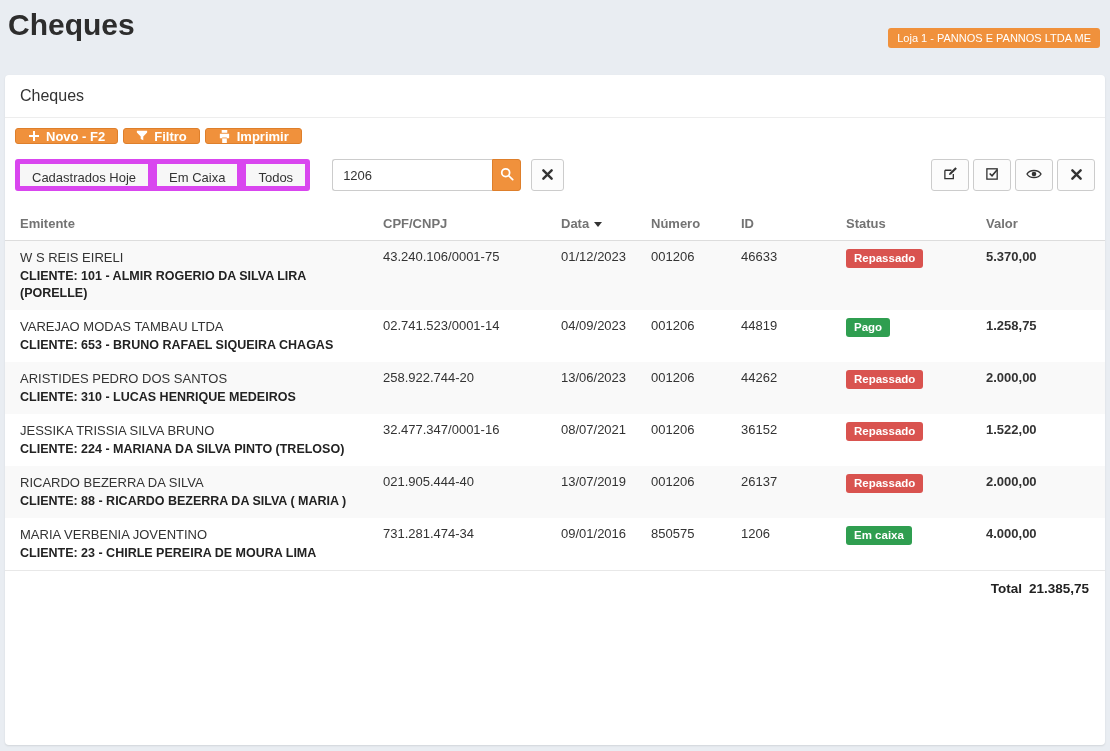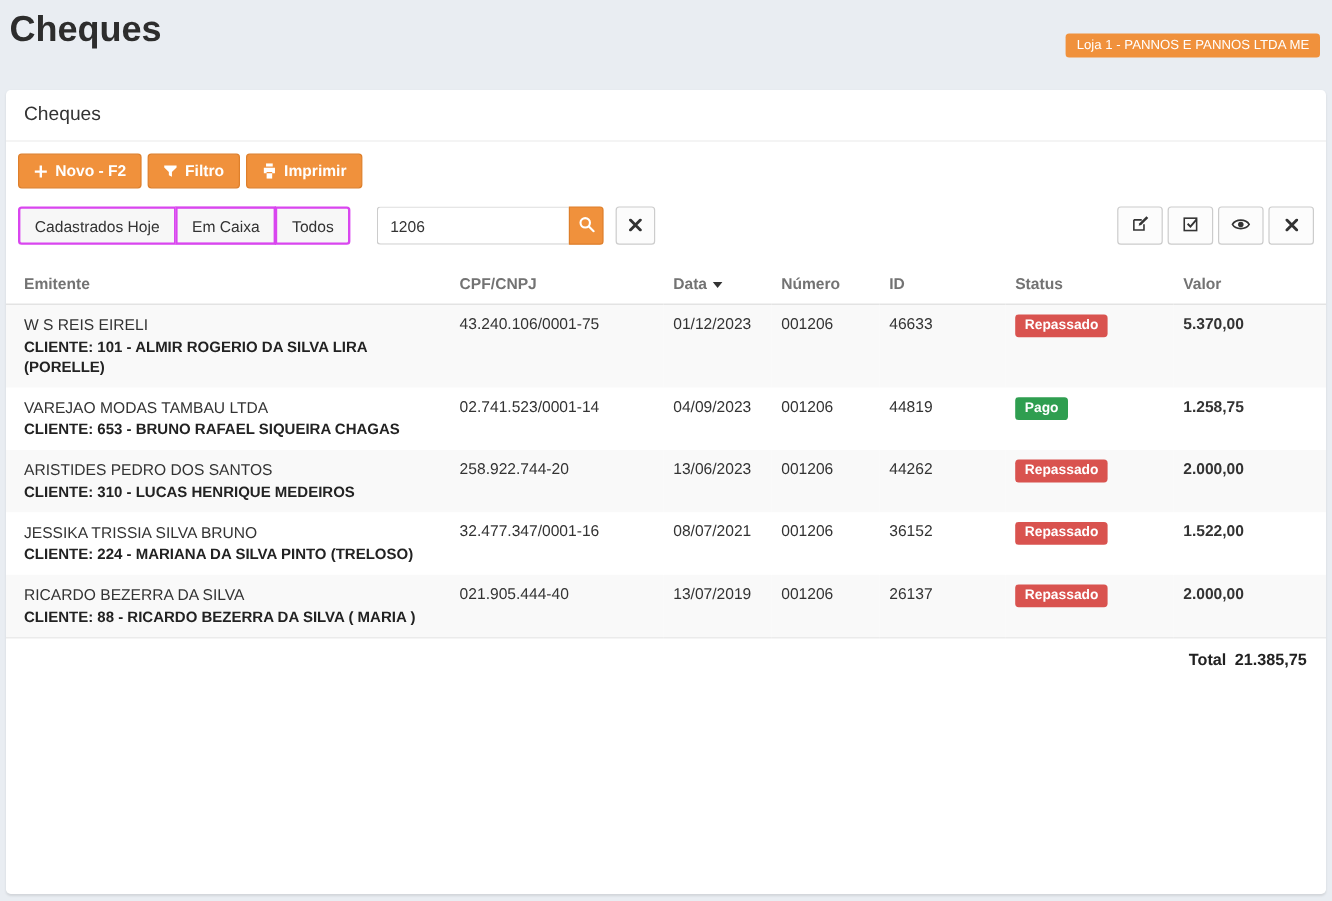--- a/index.html
+++ b/index.html
@@ -41,29 +41,29 @@
   .card-header{
     padding:12px 15px;font-size:16px;color:#333;
     border-bottom:1px solid #ededed;
   }
   
   .toolbar{margin:10px 10px 15px 10px;display:flex;gap:5px;}
   .btn-orange{
     display:inline-flex;align-items:center;gap:6px;
     background:var(--accent);border:1px solid var(--accent-border);
     color:#fff;font-weight:bold;font-size:13px;
-    padding:5px 12px;border-radius:3px;height:29px;cursor:pointer;
+    padding:5px 12px;border-radius:3px;height:16px;cursor:pointer;
     font-family:inherit;
   }
   .btn-orange svg{display:block;}
   
   .filter-row{margin:0 10px 16px 10px;display:flex;align-items:center;}
   .btn-group{display:flex;}
   .btn-default{
-    background:#f7f7f7;border:2px solid #d946ef;color:#333;
+    background:#f7f7f7;border:5px solid #d946ef;color:#333;
     font-size:13px;padding:6px 12px;height:32px;cursor:pointer;
     font-family:inherit;
   }
   .btn-group .btn-default{border-radius:0;margin-left:-1px;}
   .btn-group .btn-default:first-child{border-radius:3px 0 0 3px;margin-left:0;}
   .btn-group .btn-default:last-child{border-radius:0 3px 3px 0;}
   .search-group{display:flex;margin-left:22px;}
   .search-input{
     width:160px;height:32px;border:1px solid #ccc;border-right:none;
     border-radius:3px 0 0 3px;padding:0 10px;font-size:13px;color:#333;
@@ -291,20 +291,32 @@
       <div class="emitente-name">RICARDO BEZERRA DA SILVA</div>
       <div class="cliente-line">CLIENTE: 88 - RICARDO BEZERRA DA SILVA ( MARIA )</div>
     </td>
     <td>021.905.444-40</td>
     <td>13/07/2019</td>
     <td>001206</td>
     <td>26137</td>
     <td><span class="badge badge-danger">Repassado</span></td>
     <td class="col-valor">2.000,00</td>
   </tr>
+        <tr class="data-row">
+    <td class="col-emitente">
+      <div class="emitente-name">MARIA VERBENIA JOVENTINO</div>
+      <div class="cliente-line">CLIENTE: 23 - CHIRLE PEREIRA DE MOURA LIMA</div>
+    </td>
+    <td>731.281.474-34</td>
+    <td>09/01/2016</td>
+    <td>850575</td>
+    <td>1206</td>
+    <td><span class="badge badge-success">Em caixa</span></td>
+    <td class="col-valor">4.000,00</td>
+  </tr>
       </tbody>
     <tfoot>
       <tr>
         <td colspan="7">
           <span class="total-label">Total</span><span>21.385,75</span>
         </td>
       </tr>
     </tfoot>
   </table>
 </div>

